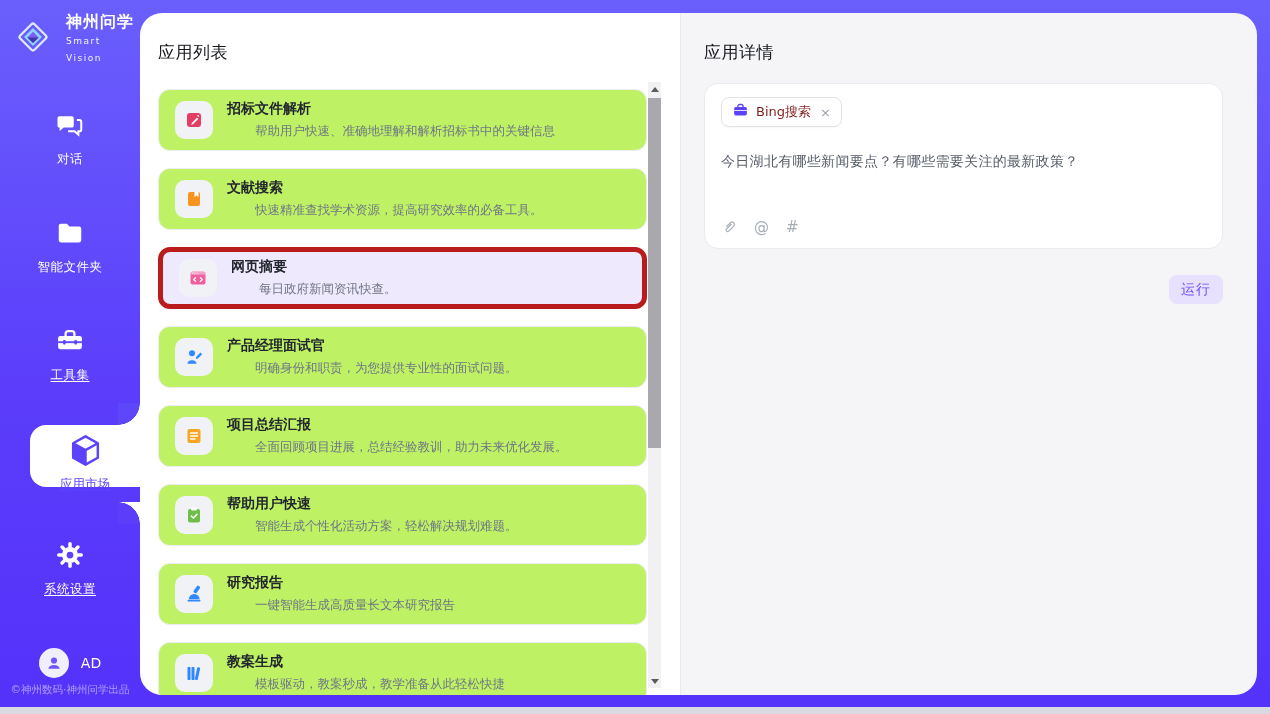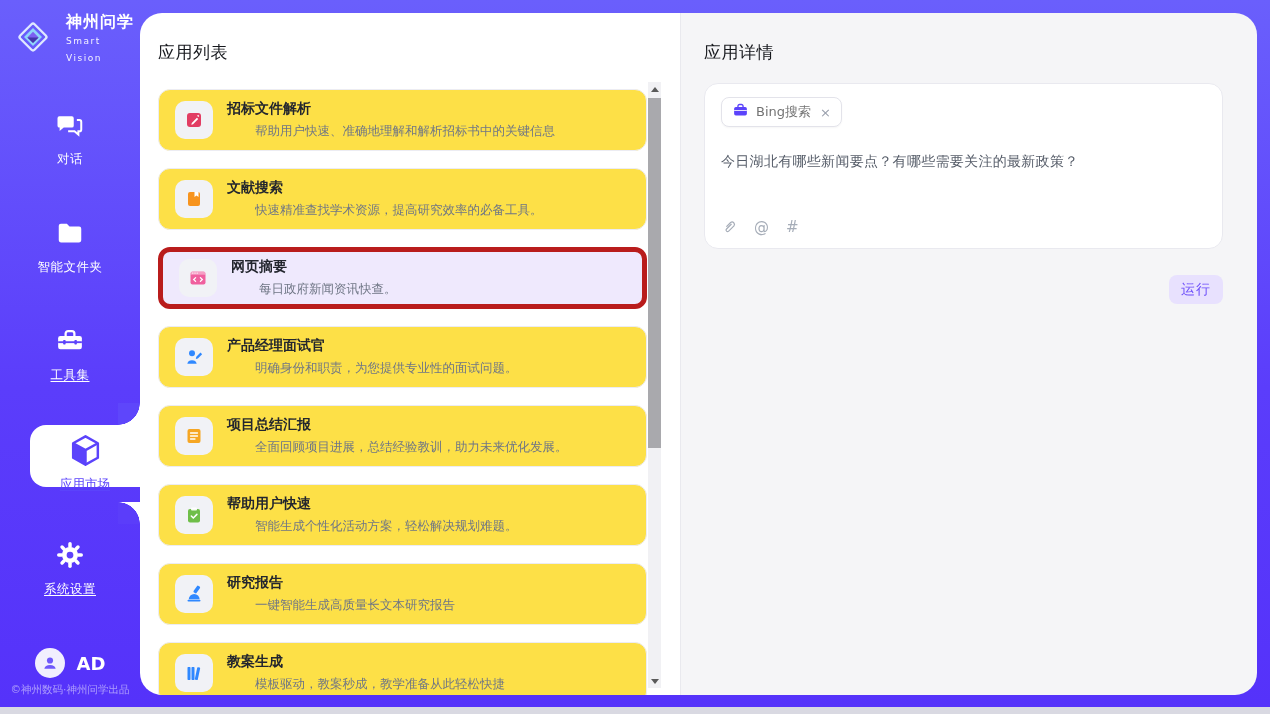--- a/index.html
+++ b/index.html
@@ -34,35 +34,35 @@
                       text-decoration:underline; text-underline-offset:2px; }
   .bubble .nv-ic { display:inline-block; height:37px; margin-top:7px; }
   .fillet { position:absolute; left:118px; width:22px; height:22px; }
   .fillet-top    { top:403px; background:radial-gradient(circle at 0 0,   #5e46fb 0 21.5px, #fff 22px); }
   .fillet-bottom { top:502px; background:radial-gradient(circle at 0 100%,#5b3dfa 0 21.5px, #fff 22px); }
 
   .user-row { position:absolute; left:0; top:648px; width:140px; display:flex; align-items:center;
               justify-content:center; gap:12px; cursor:pointer; }
   .avatar { width:30px; height:30px; border-radius:50%; background:#f1effe; display:flex;
             align-items:center; justify-content:center; }
-  .user-name { color:#fff; font-size:18px;font-weight:bold; }
+  .user-name { color:#fff; font-size:14px; }
   .copyright { position:absolute; left:0; bottom:10px; width:140px; text-align:center;
                color:rgba(255,255,255,.5); font-size:10.5px; }
 
   
   .content { position:absolute; left:140px; top:13px; width:1117px; height:682px;
              border-radius:22px; overflow:hidden; display:flex; }
 
   
   .list-panel { position:relative; width:540px; height:100%; background:#fff;
                 padding:28px 33px 0 18px; }
   .panel-title { font-size:17px; font-weight:normal; color:#15171c; letter-spacing:.5px; }
   .list-items { margin-top:25px; }
   .app-item { display:flex; align-items:center; height:62px; margin-bottom:17px;
-              border:1px solid #ececf2; border-radius:12px; background:#fde047; cursor:pointer; }
+              border:1px solid #ececf2; border-radius:12px; background:#bef264; cursor:pointer; }
   .app-item.selected { background:#efe9fd; border:5px solid #b91c1c; }
   .app-icon { flex:0 0 38px; width:38px; height:38px; margin:0 14px 0 16px; border-radius:10px;
               background:#f1f2f6; display:flex; align-items:center; justify-content:center; }
   .app-texts { min-width:0; }
   .app-name { font-size:14px; font-weight:bold; color:#23262e; }
   .app-desc { font-size:12.5px; color:#6f7685; margin-top:5px; white-space:nowrap;
               overflow:hidden;margin-left:28px; }
 
   
   .scrollbar { position:absolute; left:508px; top:69px; width:13px; height:606px; background:#f1f1f4; }
@@ -77,21 +77,21 @@
 
   
   .detail-panel { position:relative; flex:1; height:100%; background:#f5f5f7;
                   border-left:1px solid #e9e9ee; padding:28px 0 0 23px; }
   .detail-card { width:519px; height:166px; margin-top:19px; background:#fff;
                  border:1px solid #e9e9ef; border-radius:14px; padding:13px 16px 12px 16px;
                  display:flex; flex-direction:column; }
   .chip { display:inline-flex; align-items:center; gap:7px; height:30px; padding:0 10px;
           background:#fff; border:1px solid #e3e3ea; border-radius:8px; align-self:flex-start;
           box-shadow:0 1px 2px rgba(0,0,0,.04); cursor:default; }
-  .chip-label { font-size:13px; color:#737373; }
+  .chip-label { font-size:13px; color:#7f1d1d; }
   .chip-close { font-size:13px; color:#9aa0ad; margin-left:2px; cursor:pointer; }
   .prompt-text { margin-top:26px; font-size:14px; color:#565d69; letter-spacing:.3px; cursor:text; }
   .attach-row { margin-top:auto; display:flex; align-items:center; gap:17px; color:#a6adb8; }
   .attach-row .at-ic { cursor:pointer; display:flex; align-items:center; font-size:15px; }
   .run-row { width:519px; margin-top:26px; display:flex; justify-content:flex-end; }
   .run-btn { min-width:49px; height:29px; padding:0 12px; border:none; border-radius:8px;
              background:#e8e1fe; color:#6d4ffa; font-size:14px; cursor:pointer;
              font-family:inherit; letter-spacing:1px; }
 </style>
 </head>

